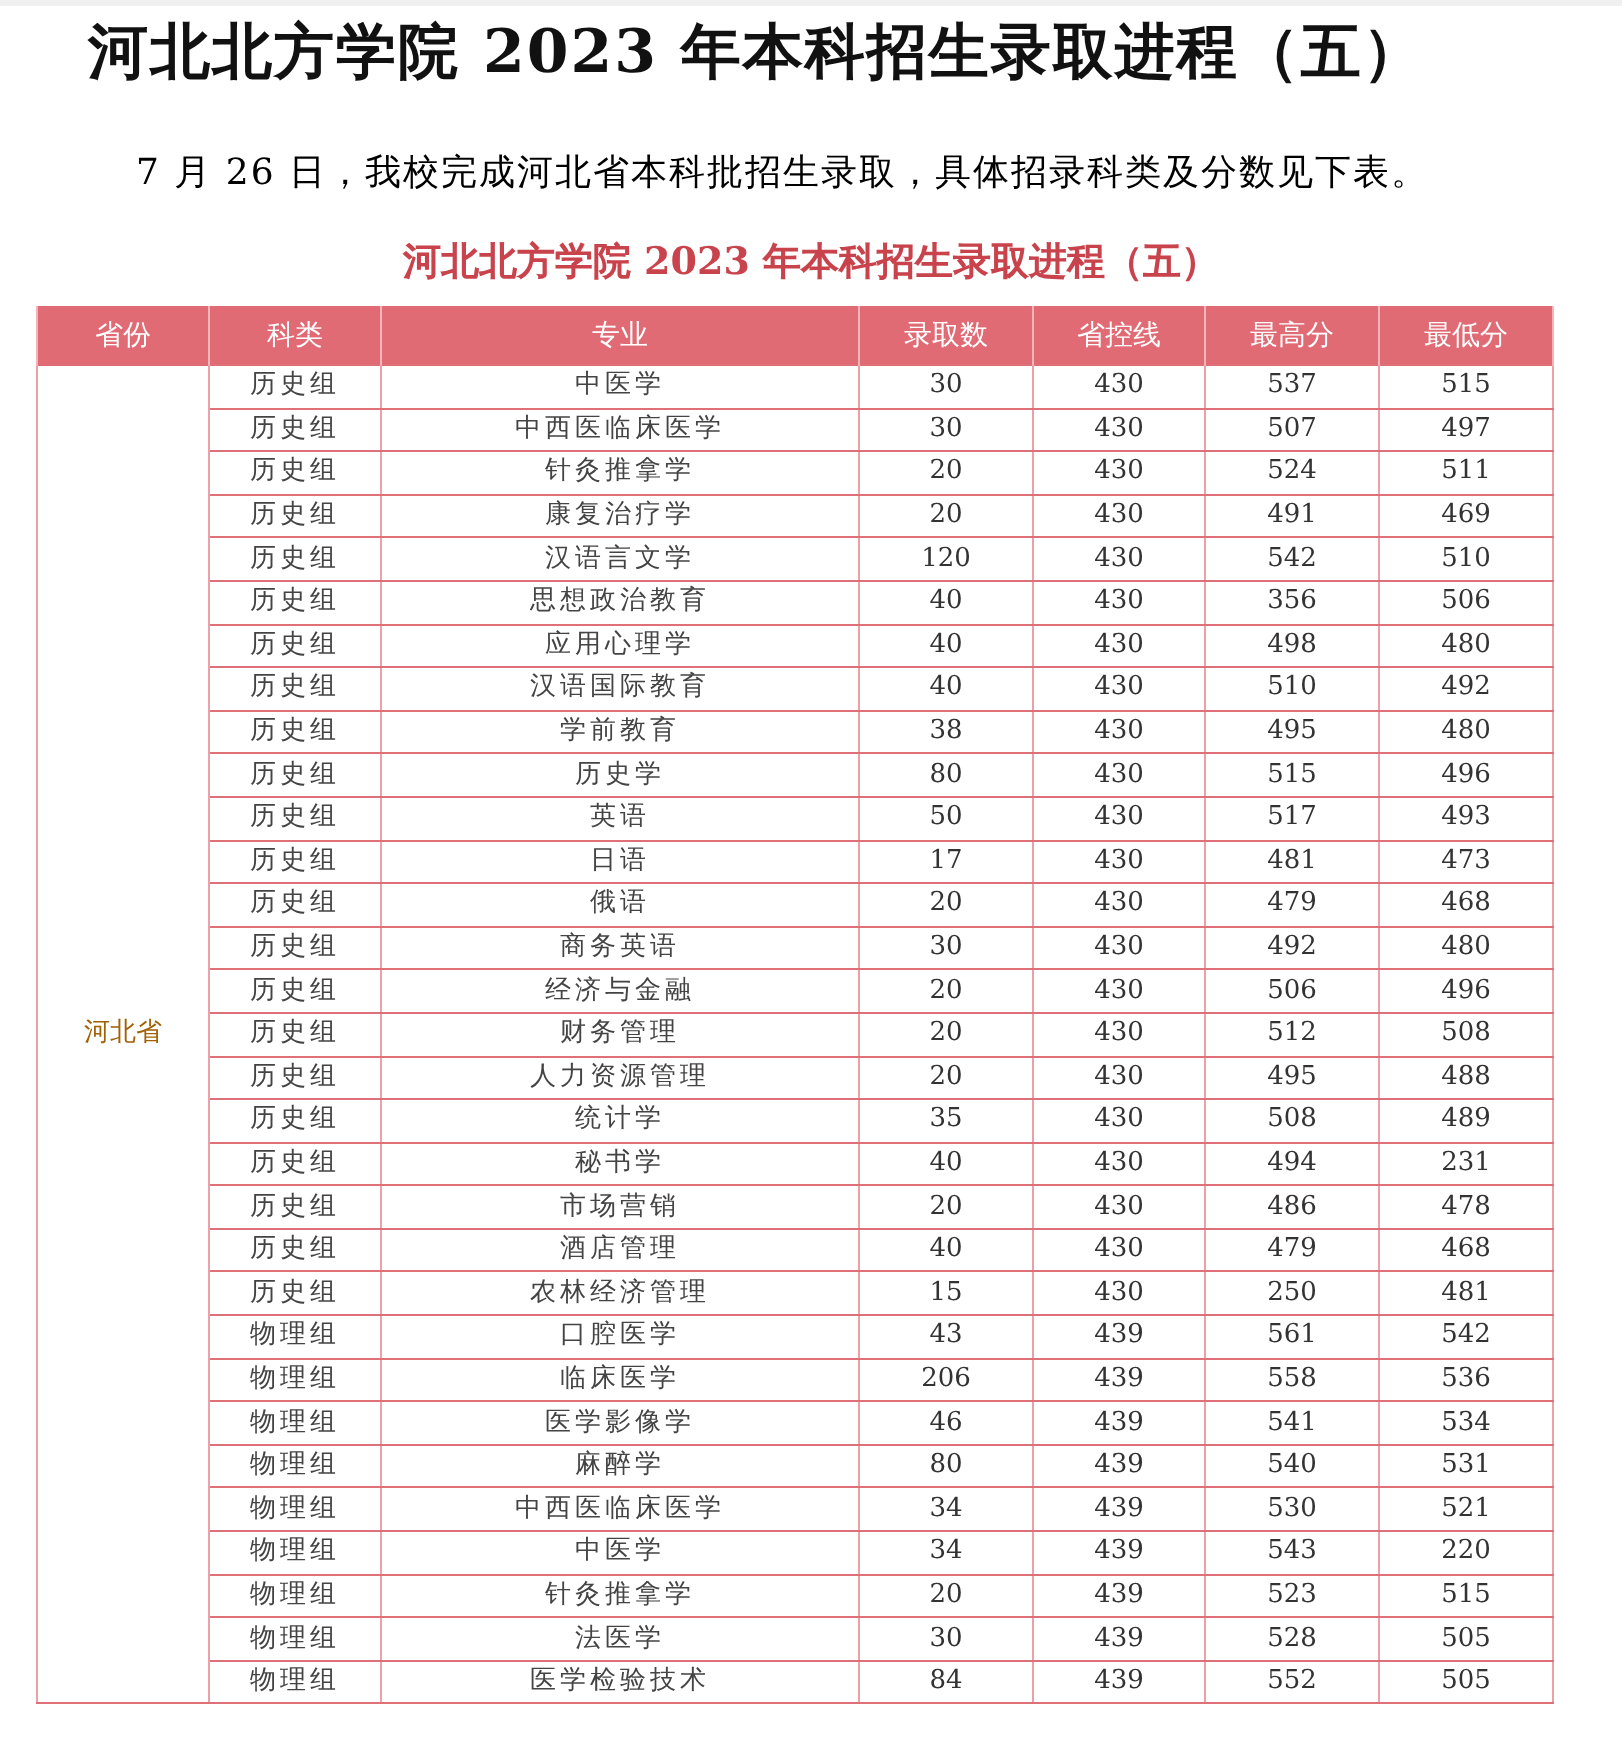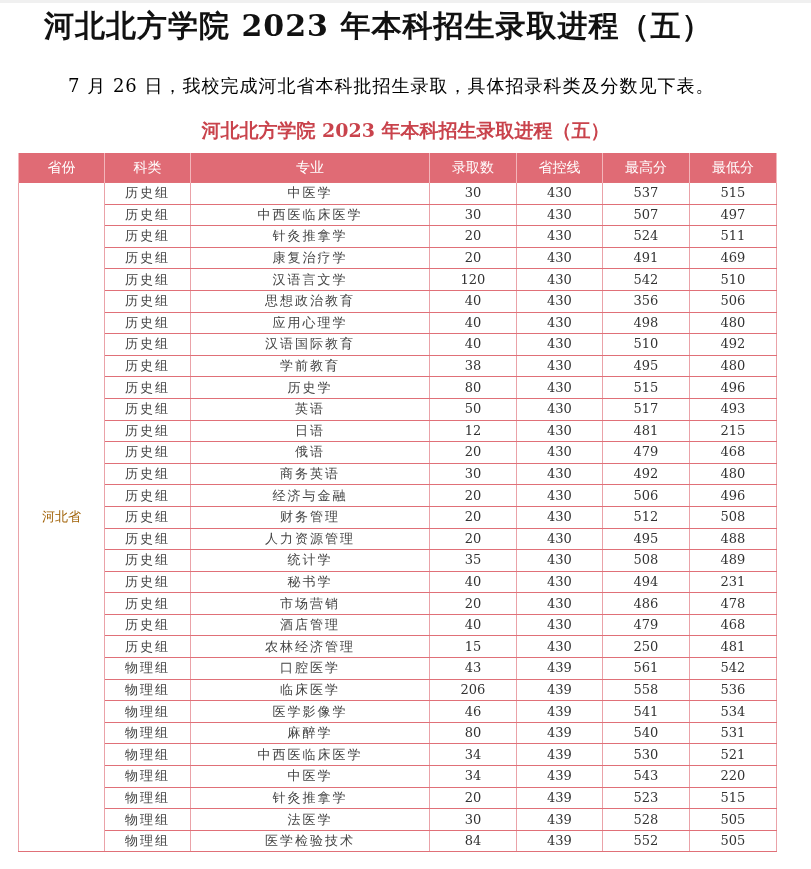--- a/index.html
+++ b/index.html
@@ -178,24 +178,24 @@
         <td class="cat">历史组</td>
         <td class="major">英语</td>
         <td class="num">50</td>
         <td class="num">430</td>
         <td class="num">517</td>
         <td class="num">493</td>
       </tr>
       <tr>
         <td class="cat">历史组</td>
         <td class="major">日语</td>
-        <td class="num">12</td>
+        <td class="num">17</td>
         <td class="num">430</td>
         <td class="num">481</td>
-        <td class="num">215</td>
+        <td class="num">473</td>
       </tr>
       <tr>
         <td class="cat">历史组</td>
         <td class="major">俄语</td>
         <td class="num">20</td>
         <td class="num">430</td>
         <td class="num">479</td>
         <td class="num">468</td>
       </tr>
       <tr>

